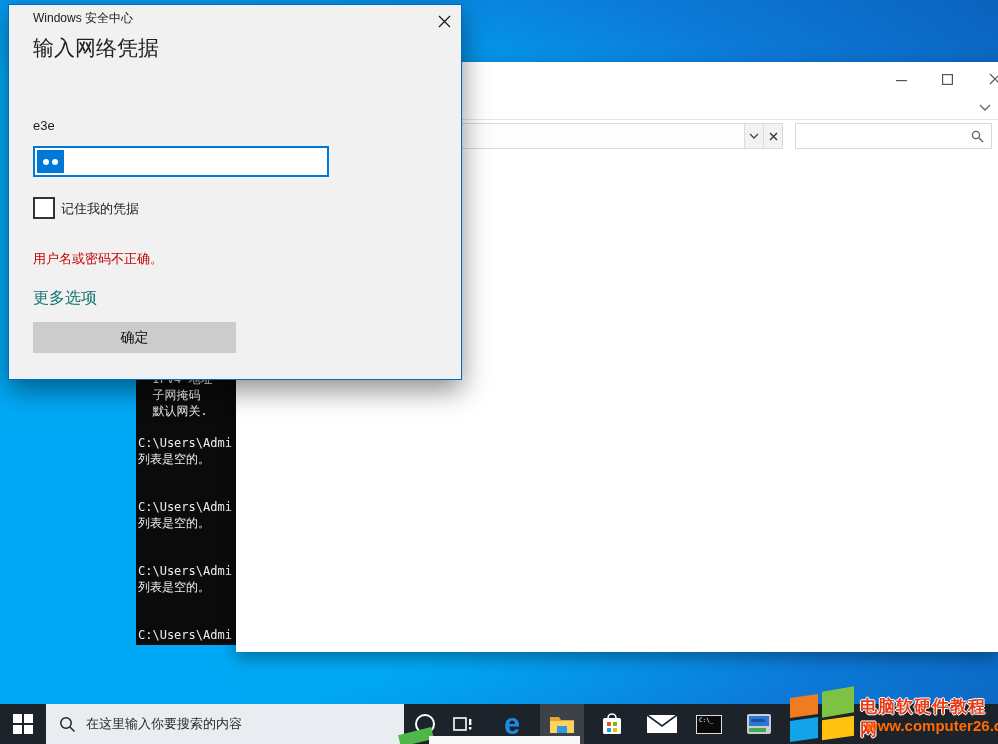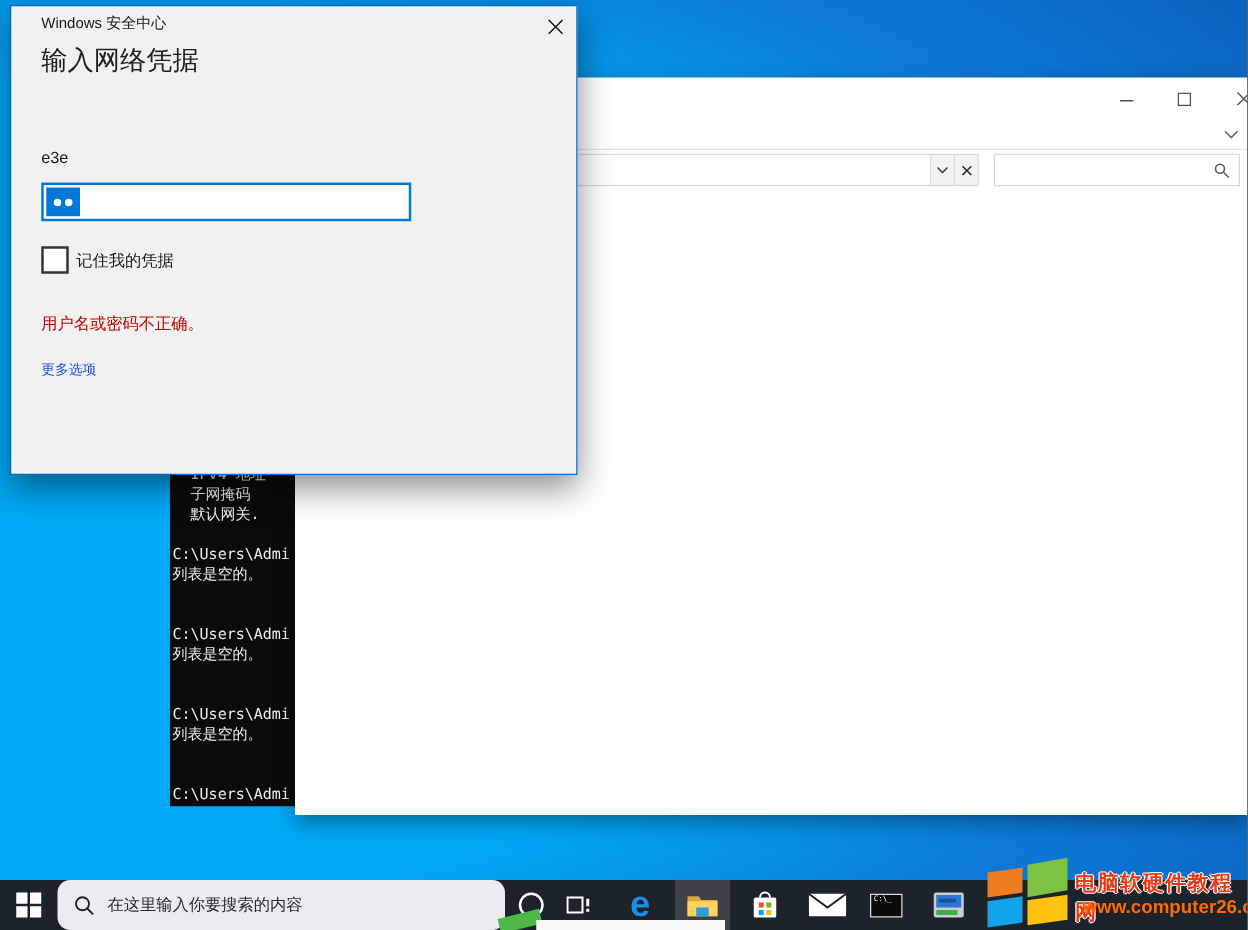--- a/index.html
+++ b/index.html
@@ -34,33 +34,33 @@
   .dlg-heading{position:absolute;left:24px;top:29px;font-size:21px;font-weight:400;color:#202020;}
   .dlg-sub{position:absolute;left:24px;top:77px;font-size:13px;}
   .dlg-user{position:absolute;left:24px;top:113px;font-size:13px;}
   .pwd{position:absolute;left:24px;top:141px;width:296px;height:31px;background:#fff;
     border:2px solid #0078d7;box-sizing:border-box;display:flex;align-items:center;padding-left:2px;}
   .sel-chip{width:27px;height:23px;background:#0078d7;display:flex;align-items:center;justify-content:center;gap:3px;}
   .sel-dot{width:6px;height:6px;border-radius:50%;background:#fff;}
   .chk{position:absolute;left:24px;top:192px;width:18px;height:18px;border:2px solid #333;background:#fff;box-sizing:content-box;}
   .chk-label{position:absolute;left:52px;top:195px;font-size:13px;}
   .dlg-error{position:absolute;left:24px;top:245px;font-size:13px;color:#c40000;}
-  .dlg-more{position:absolute;left:24px;top:283px;font-size:11px;color:#1d4ed8;cursor:pointer;}
+  .dlg-more{position:absolute;left:24px;top:283px;font-size:16px;color:#0f766e;cursor:pointer;}
   .dlg-btn{position:absolute;top:317px;width:203px;height:31px;background:#cccccc;border:none;
     font-size:14px;color:#111;display:flex;align-items:center;justify-content:center;font-family:inherit;}
   .btn-ok{left:24px;}
   .btn-cancel{left:230px;}
 
   
   .taskbar{left:0;top:704px;width:998px;height:40px;background:#1c232b;z-index:40;}
   .tb-item{position:absolute;top:0;height:40px;display:flex;align-items:center;justify-content:center;}
   .start{left:0;width:46px;}
   .winlogo{display:grid;grid-template-columns:9px 9px;grid-template-rows:9px 9px;gap:2px;}
   .winlogo div{background:#fff;}
-  .tb-search{left:46px;width:358px;background:#e9edf1;justify-content:flex-start;padding:0;border-radius:10px;}
+  .tb-search{left:46px;width:358px;background:#e9edf1;justify-content:flex-start;padding:0;}
   .tb-search-icon{margin:0 10px 0 13px;}
   .tb-search-text{font-size:13px;color:#2a2a2a;}
   .cortana{left:408px;width:34px;}
   .ring{width:16px;height:16px;border:2px solid #fff;border-radius:50%;}
   .taskview{left:446px;width:34px;}
   .edge{left:494px;width:36px;}
   .edge-e{font-size:29px;font-weight:bold;color:#1b8de4;line-height:1;}
   .fexp{left:540px;width:44px;background:rgba(255,255,255,.14);}
   .store{left:594px;width:36px;}
   .mail{left:642px;width:40px;}
@@ -175,20 +175,21 @@
       <div class="sel-chip">
         <div class="sel-dot"></div>
         <div class="sel-dot"></div>
       </div>
     </div>
 
     <div class="chk"></div>
     <div class="chk-label">记住我的凭据</div>
     <div class="dlg-error">用户名或密码不正确。</div>
     <div class="dlg-more">更多选项</div>
+    <div class="dlg-btn btn-ok">确定</div>
   </div>
 
   <div class="abs taskbar">
     <div class="tb-item start">
       <div class="winlogo">
           <div></div>
           <div></div>
           <div></div>
           <div></div>
         </div>

